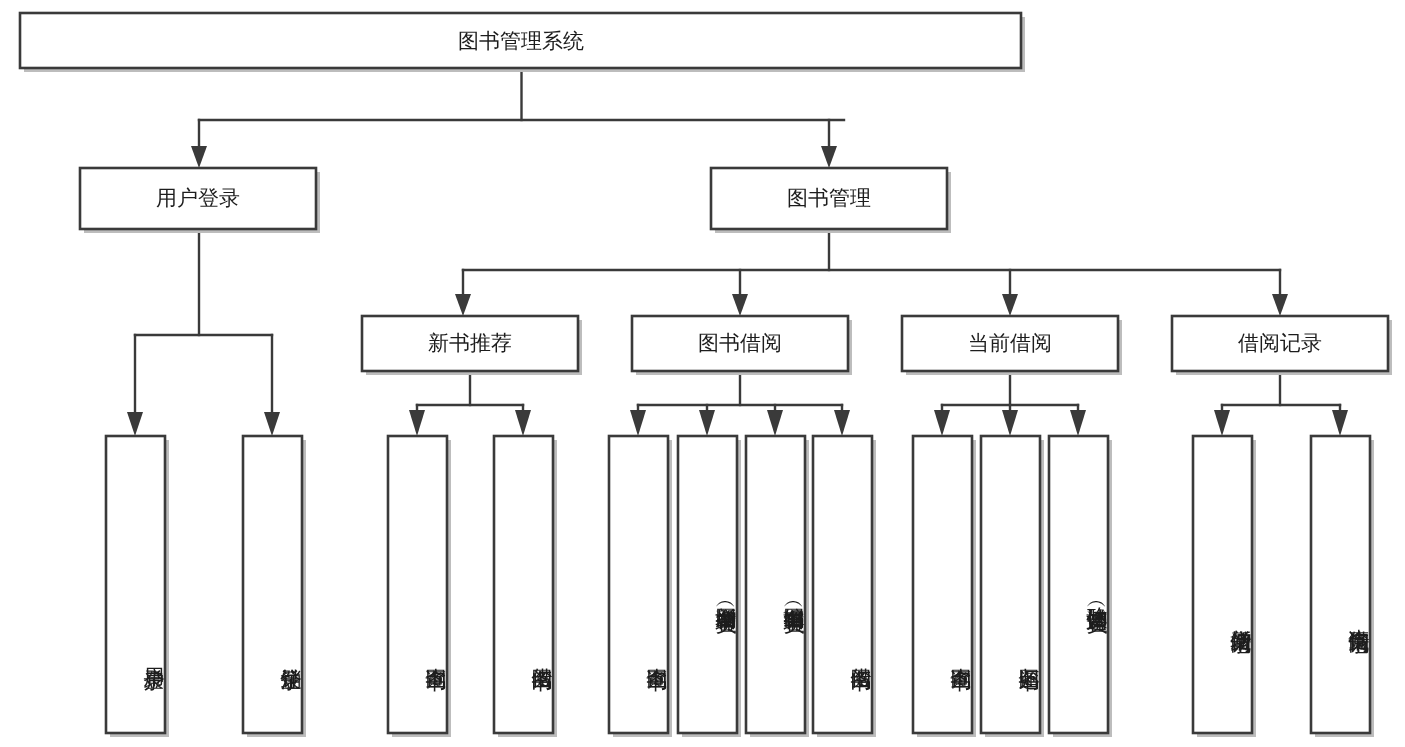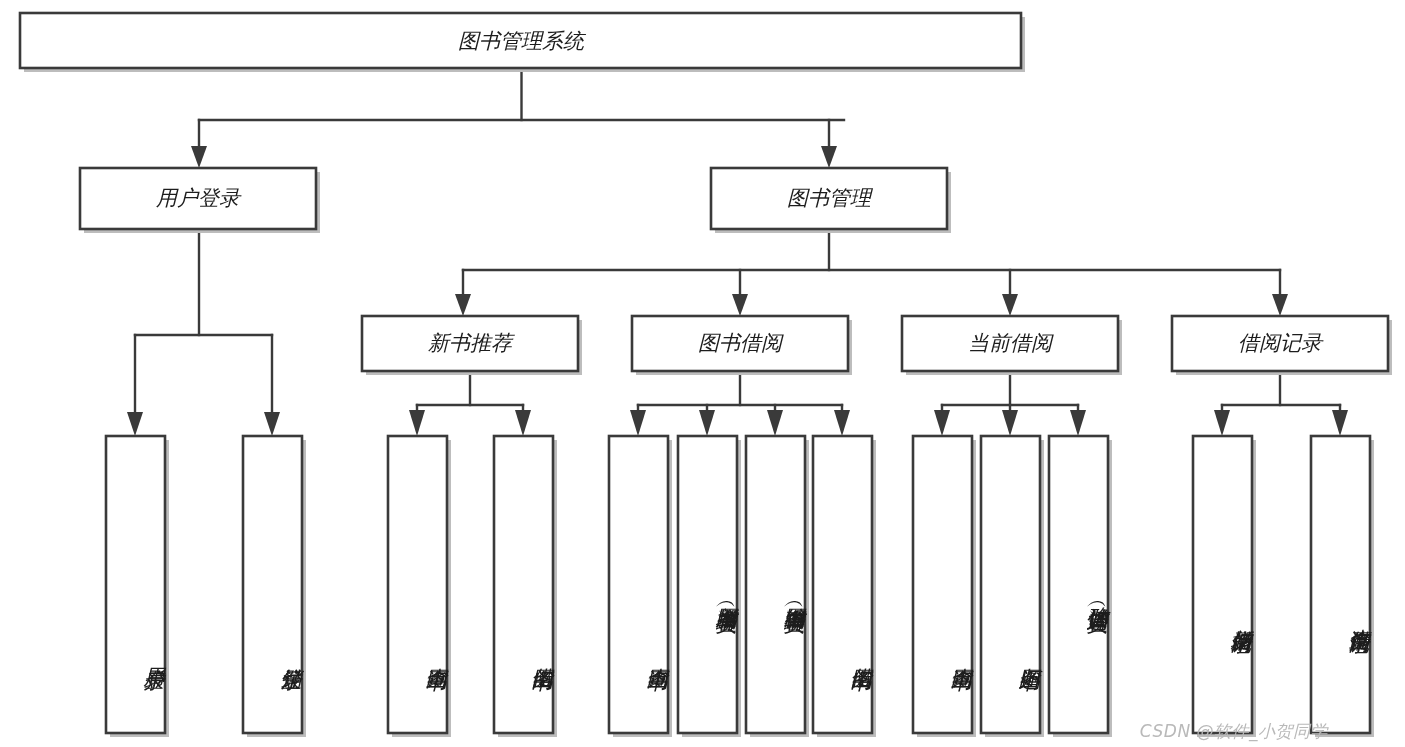--- a/index.html
+++ b/index.html
@@ -11,21 +11,20 @@
     width: 1405px;
     height: 747px;
     font-family: "DejaVu Sans", "Liberation Sans", sans-serif;
     overflow: hidden;
     position: relative;
   }
   #diagram-root {
     position: relative;
     width: 1336px;
     height: 747px;
-    font-style: italic;
   }
   svg.flow-svg {
     position: absolute;
     top: 0;
     left: 0;
     width: 1405px;
     height: 747px;
   }
   .node-rect {
     fill: #ffffff;
@@ -261,15 +260,14 @@
   <div class="vlabel" style="left:746px; top:436px; width:59px; height:297px; padding-top:10px;">编辑图书（管理员）</div>
   <div class="vlabel" style="left:813px; top:436px; width:59px; height:297px; padding-top:68px;">借阅图书</div>
 
   <div class="vlabel" style="left:913px; top:436px; width:59px; height:297px; padding-top:68px;">查询图书</div>
   <div class="vlabel" style="left:981px; top:436px; width:59px; height:297px; padding-top:68px;">归还图书</div>
   <div class="vlabel" style="left:1049px; top:436px; width:59px; height:297px; padding-top:10px;">确认归还（管理员）</div>
 
   <div class="vlabel" style="left:1193px; top:436px; width:59px; height:297px; padding-top:30px;">新增借阅记录</div>
   <div class="vlabel" style="left:1311px; top:436px; width:59px; height:297px; padding-top:30px;">查询借阅记录</div>
 
-  <div class="watermark">CSDN @软件_小贺同学</div>
 
 </div>
 
 </body></html>

